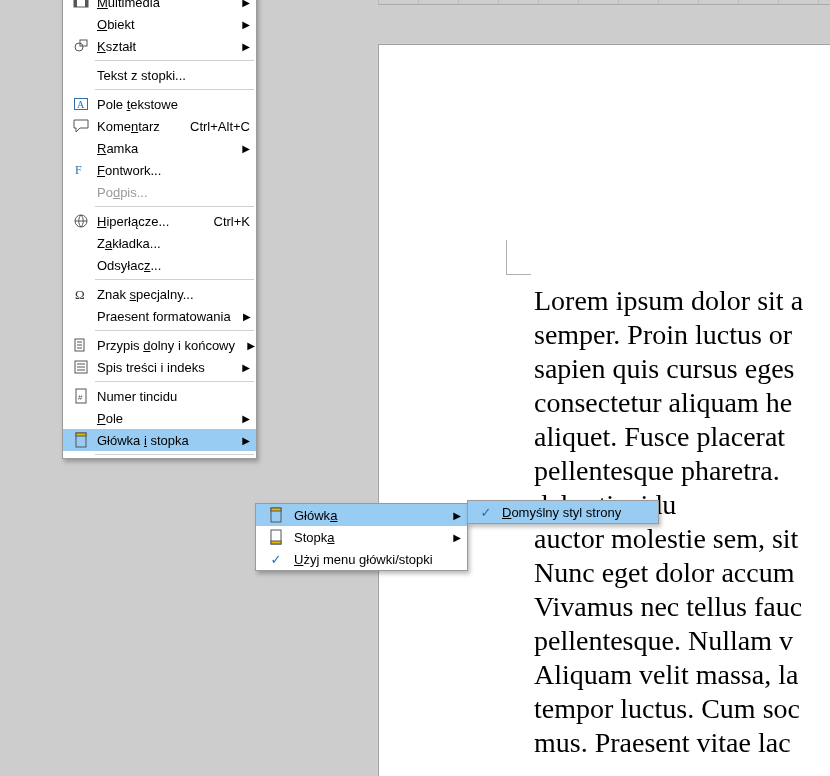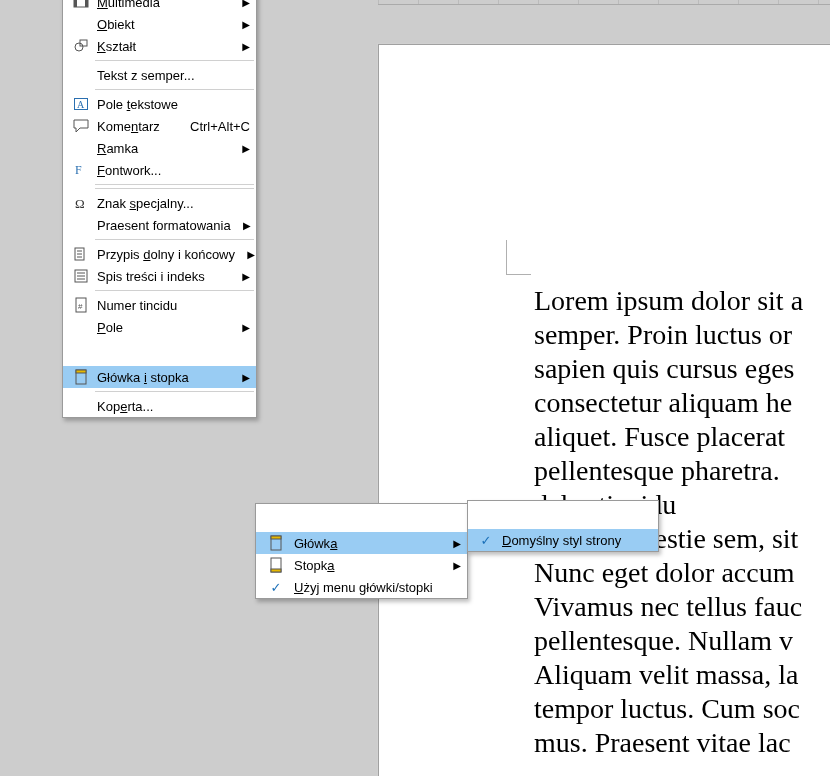--- a/index.html
+++ b/index.html
@@ -53,21 +53,21 @@
     padding: 0;
   }
   .menu-row {
     display: flex;
     align-items: center;
     height: 22px;
     padding: 0 6px 0 4px;
     white-space: nowrap;
     position: relative;
   }
-  .menu-row.highlight { background: #99ccf3; margin-top: 28px; }
+  .menu-row.highlight { background: #99ccf3; }
   .menu-row.disabled .label,
   .menu-row.disabled .shortcut { color: #9a9a9a; }
   .icon-cell {
     width: 28px;
     display: flex;
     align-items: center;
     justify-content: center;
     flex: 0 0 28px;
   }
   .label {
@@ -169,21 +169,21 @@
           <circle cx="6" cy="9" r="4" fill="none" stroke="#555"></circle>
           <rect x="7" y="2" width="7" height="6" fill="none" stroke="#555"></rect>
         </svg>
       </span>
       <span class="label"><u>K</u>ształt</span>
       <span class="arrow">▶</span>
     </div>
     <div class="sep"></div>
     <div class="menu-row">
       <span class="icon-cell"></span>
-      <span class="label">Tekst z semper...</span>
+      <span class="label">Tekst z stopki...</span>
     </div>
     <div class="sep"></div>
     <div class="menu-row">
       <span class="icon-cell">
         <svg width="16" height="16" viewBox="0 0 16 16">
           <rect x="1.5" y="2.5" width="13" height="11" fill="none" stroke="#2a6fb0"></rect>
           <text x="4" y="12" font-size="10" fill="#2a6fb0" font-family="serif">A</text>
         </svg>
       </span>
       <span class="label">Pole <u>t</u>ekstowe</span>
@@ -203,21 +203,43 @@
       <span class="arrow">▶</span>
     </div>
     <div class="menu-row">
       <span class="icon-cell">
         <svg width="16" height="16" viewBox="0 0 16 16">
           <text x="2" y="12" font-size="12" font-family="serif" fill="#2a6fb0">F</text>
         </svg>
       </span>
       <span class="label"><u>F</u>ontwork...</span>
     </div>
-    <div class="sep"></div>
+    <div class="menu-row disabled">
+      <span class="icon-cell"></span>
+      <span class="label">Po<u>d</u>pis...</span>
+    </div>
+    <div class="sep"></div>
+    <div class="menu-row">
+      <span class="icon-cell">
+        <svg width="16" height="16" viewBox="0 0 16 16">
+          <circle cx="8" cy="8" r="6" fill="none" stroke="#555"></circle>
+          <path d="M2 8h12M8 2c3 3 3 9 0 12M8 2c-3 3-3 9 0 12" fill="none" stroke="#555"></path>
+        </svg>
+      </span>
+      <span class="label"><u>H</u>iperłącze...</span>
+      <span class="shortcut">Ctrl+K</span>
+    </div>
+    <div class="menu-row">
+      <span class="icon-cell"></span>
+      <span class="label">Z<u>a</u>kładka...</span>
+    </div>
+    <div class="menu-row">
+      <span class="icon-cell"></span>
+      <span class="label">Odsyłac<u>z</u>...</span>
+    </div>
     <div class="sep"></div>
     <div class="menu-row">
       <span class="icon-cell">
         <svg width="16" height="16" viewBox="0 0 16 16">
           <text x="2" y="13" font-size="13" font-family="serif" fill="#333">Ω</text>
         </svg>
       </span>
       <span class="label">Znak <u>s</u>pecjalny...</span>
     </div>
     <div class="menu-row">
@@ -269,24 +291,20 @@
       <span class="icon-cell">
         <svg width="16" height="16" viewBox="0 0 16 16">
           <rect x="3" y="1" width="10" height="14" fill="none" stroke="#555"></rect>
           <rect x="3" y="1" width="10" height="3" fill="#e6b800" stroke="#555"></rect>
         </svg>
       </span>
       <span class="label">Główka <u>i</u> stopka</span>
       <span class="arrow">▶</span>
     </div>
     <div class="sep"></div>
-    <div class="menu-row">
-      <span class="icon-cell"></span>
-      <span class="label">Kop<u>e</u>rta...</span>
-    </div>
   </div>
 
 <div id="menu2" class="menu">
     <div class="menu-row highlight">
       <span class="icon-cell">
         <svg width="16" height="16" viewBox="0 0 16 16">
           <rect x="3" y="1" width="10" height="14" fill="none" stroke="#555"></rect>
           <rect x="3" y="1" width="10" height="3" fill="#e6b800" stroke="#555"></rect>
         </svg>
       </span>

